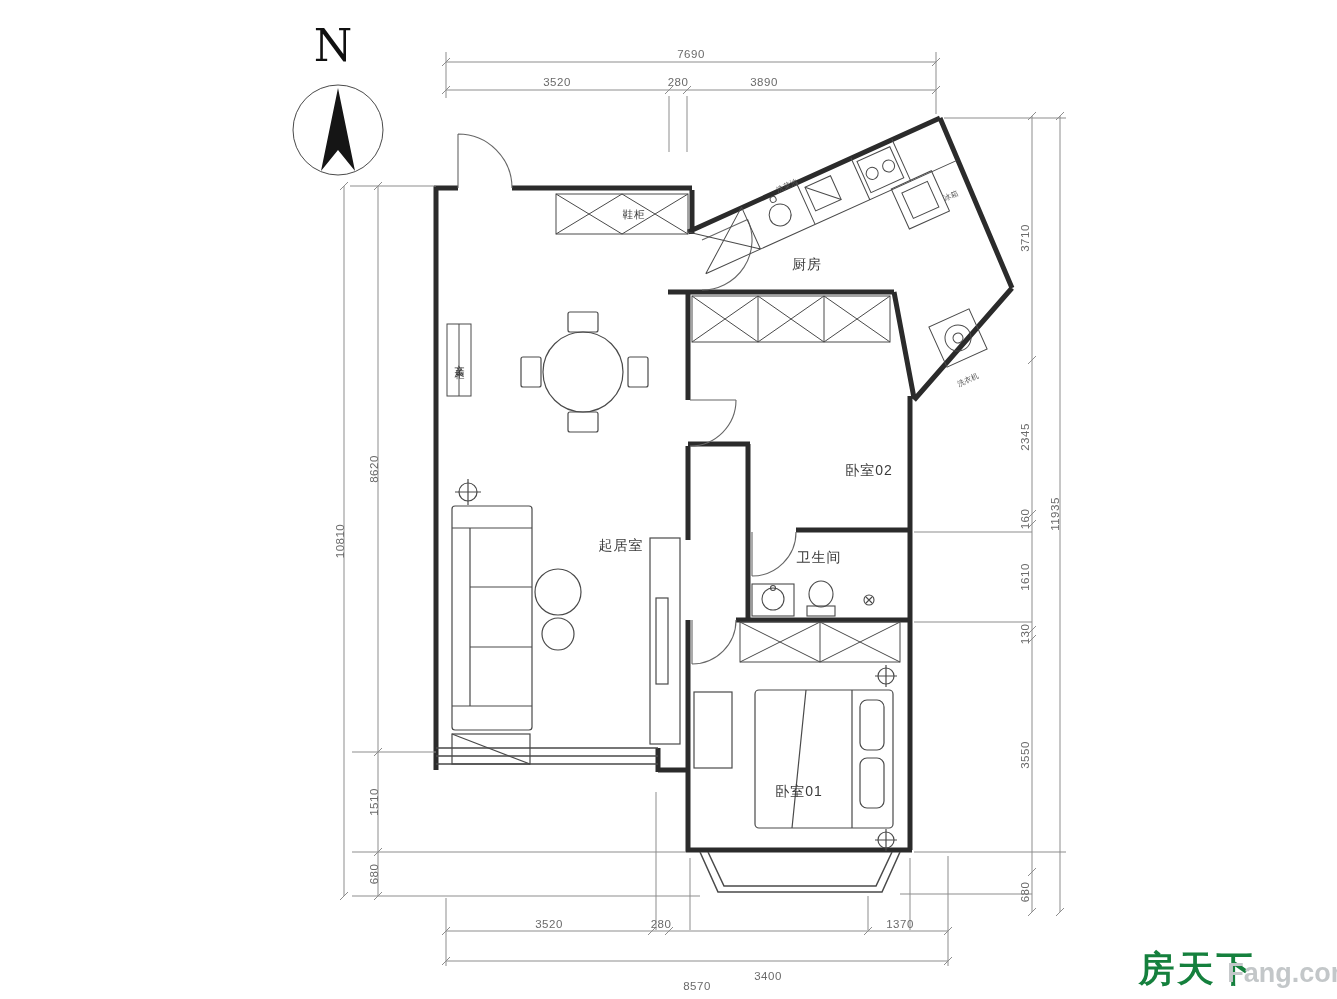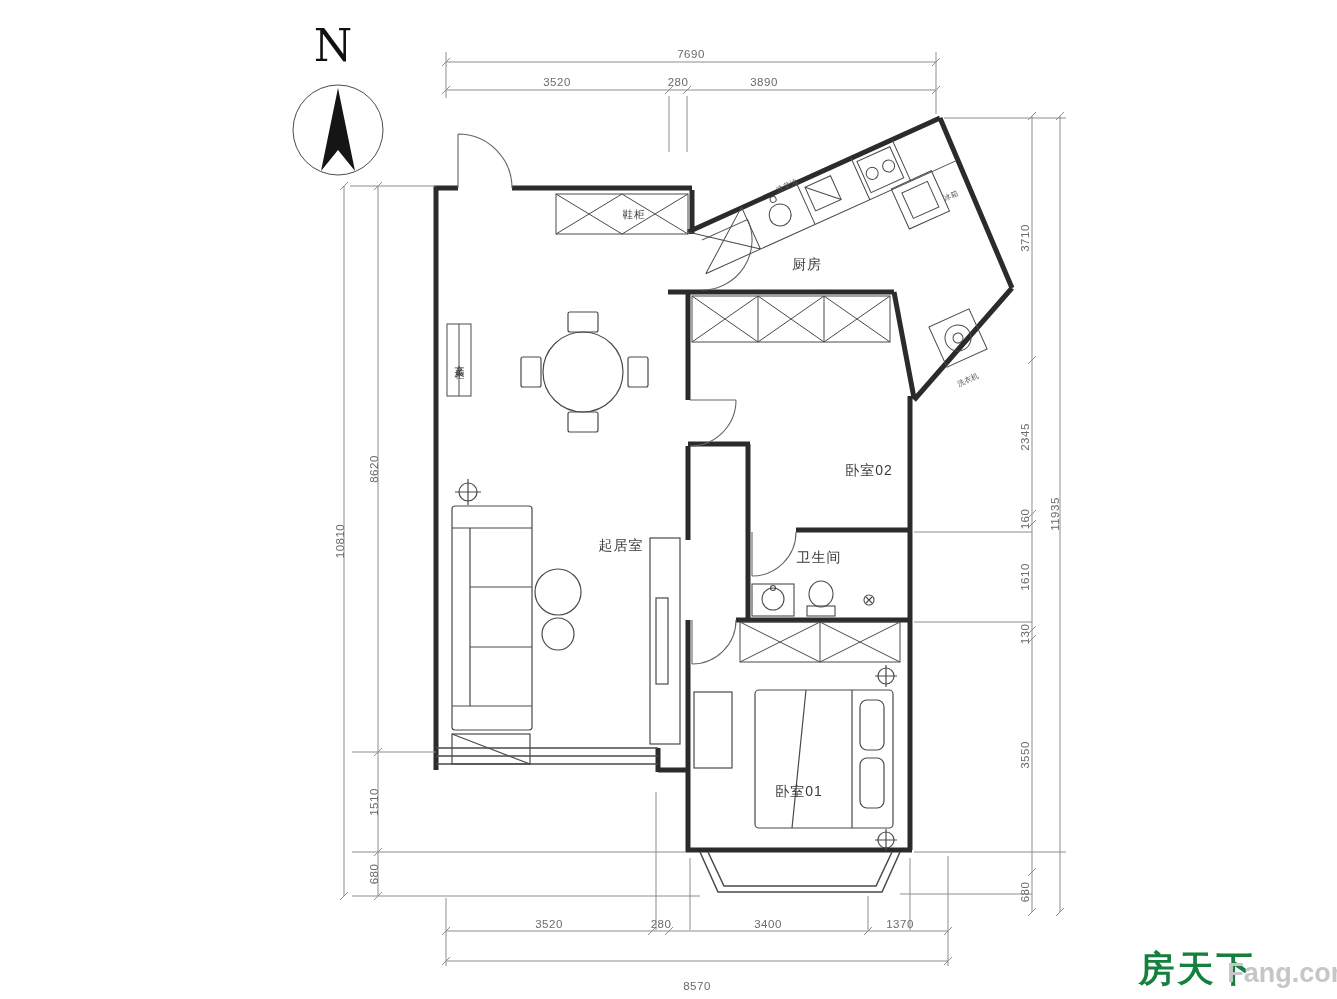--- a/index.html
+++ b/index.html
@@ -199,21 +199,21 @@
   <div class="lbl tiny rK" style="left:951px;top:196px;">冰箱</div>
   <div class="lbl tiny rK" style="left:968px;top:380px;">洗衣机</div>
 
   <div class="lbl dim" style="left:691px;top:55px;">7690</div>
   <div class="lbl dim" style="left:557px;top:83px;">3520</div>
   <div class="lbl dim" style="left:678px;top:83px;">280</div>
   <div class="lbl dim" style="left:764px;top:83px;">3890</div>
 
   <div class="lbl dim" style="left:549px;top:925px;">3520</div>
   <div class="lbl dim" style="left:661px;top:925px;">280</div>
-  <div class="lbl dim" style="left:768px;top:925px;">3400</div>
+  <div class="lbl dim" style="left:768px;top:977px;">3400</div>
   <div class="lbl dim" style="left:900px;top:925px;">1370</div>
   <div class="lbl dim" style="left:697px;top:955px;margin-top:32px;">8570</div>
 
   <div class="lbl dim r90" style="left:1026px;top:238px;">3710</div>
   <div class="lbl dim r90" style="left:1026px;top:437px;">2345</div>
   <div class="lbl dim r90" style="left:1026px;top:519px;">160</div>
   <div class="lbl dim r90" style="left:1026px;top:577px;">1610</div>
   <div class="lbl dim r90" style="left:1026px;top:634px;">130</div>
   <div class="lbl dim r90" style="left:1026px;top:755px;">3550</div>
   <div class="lbl dim r90" style="left:1026px;top:892px;">680</div>

